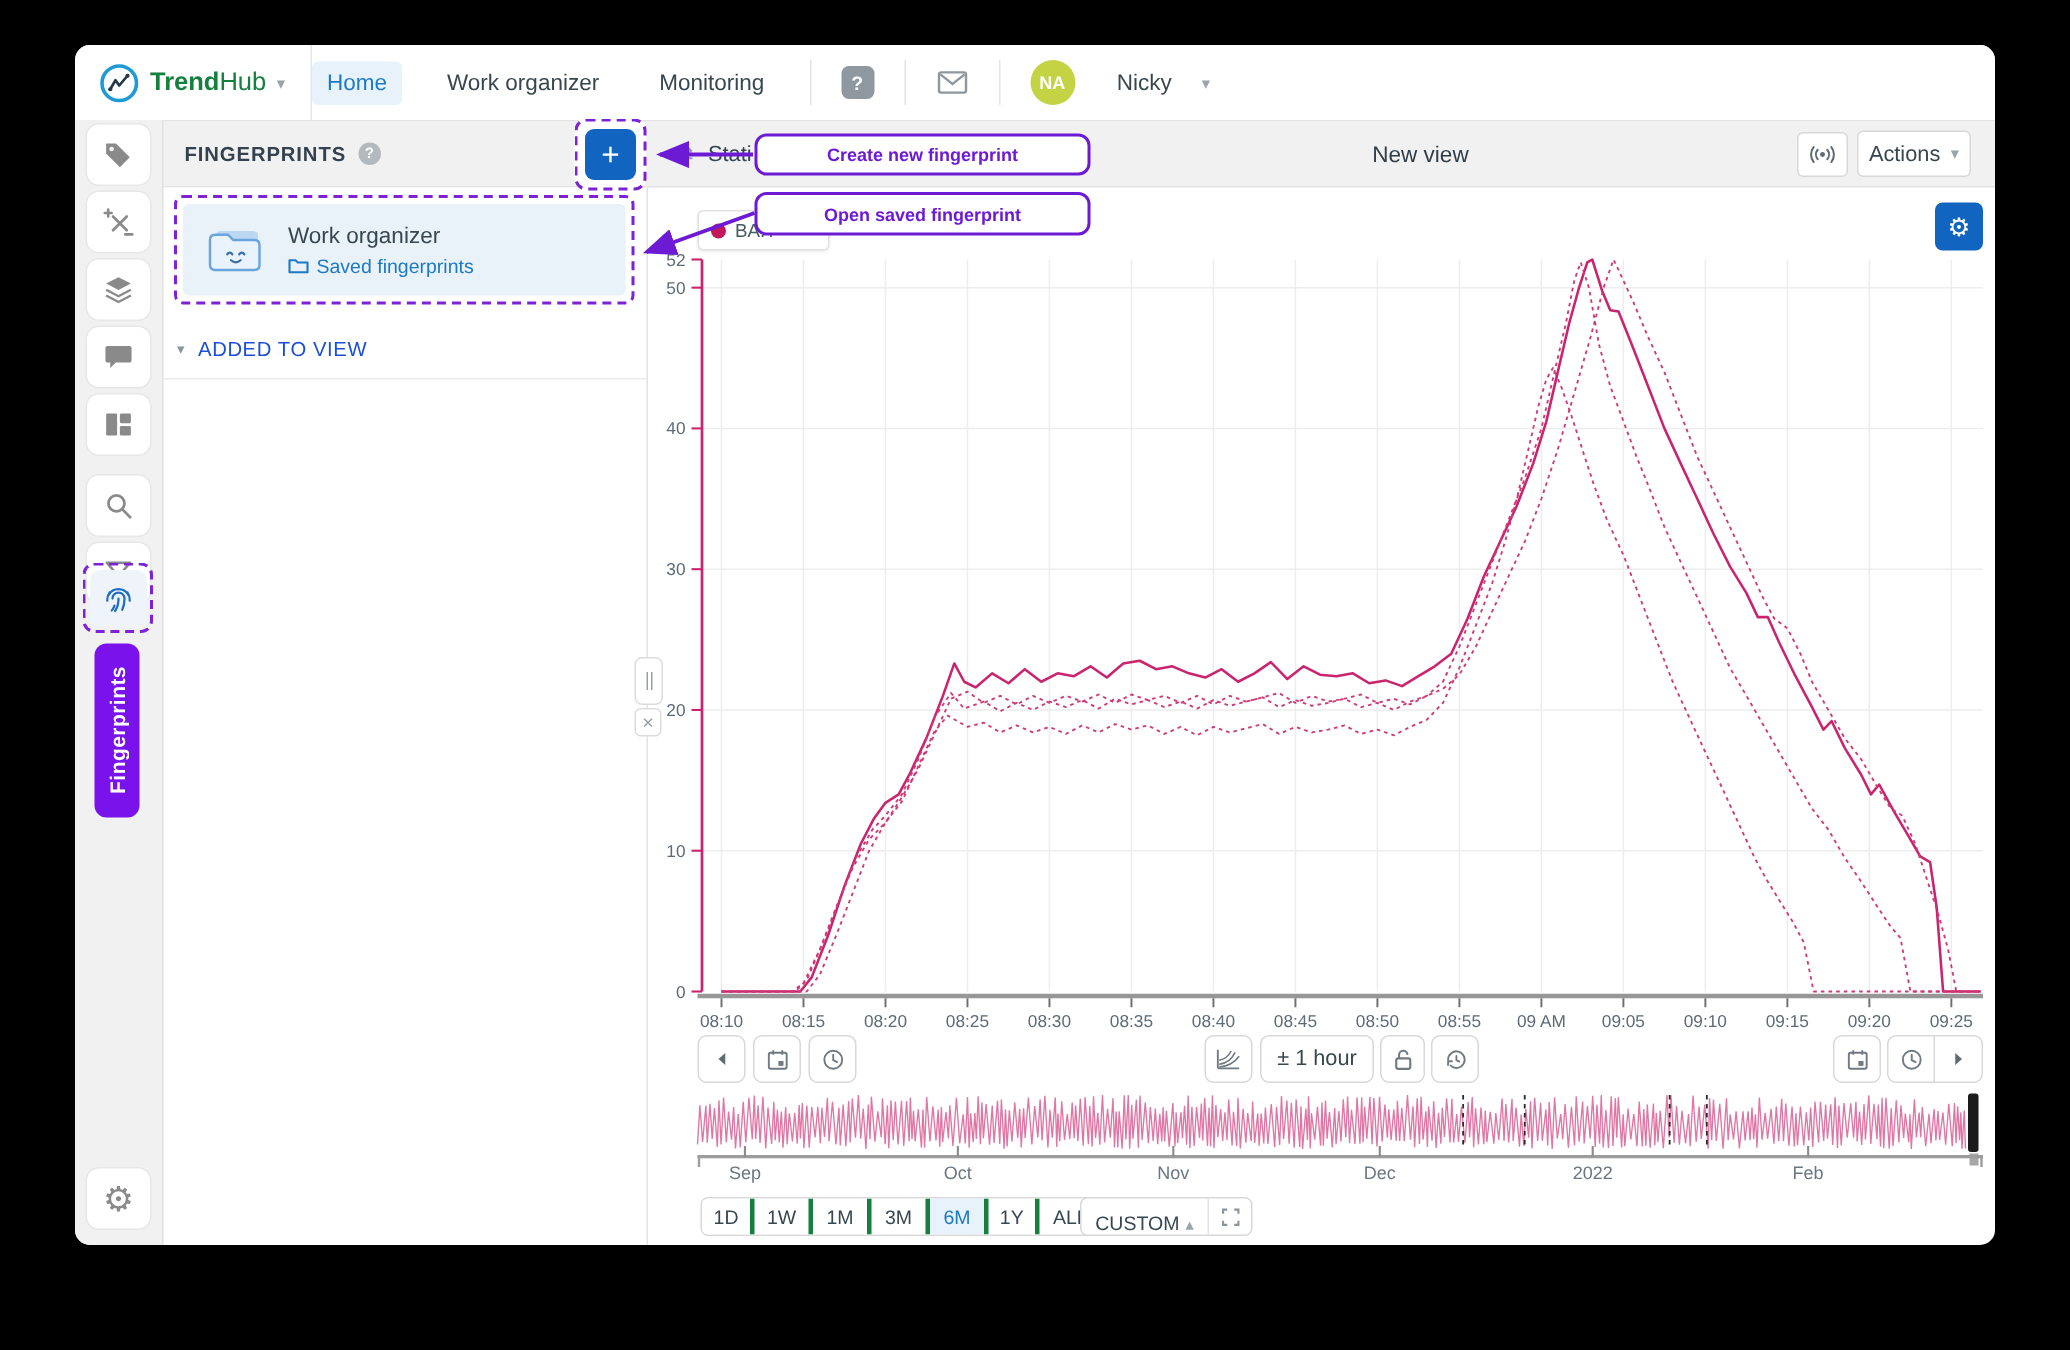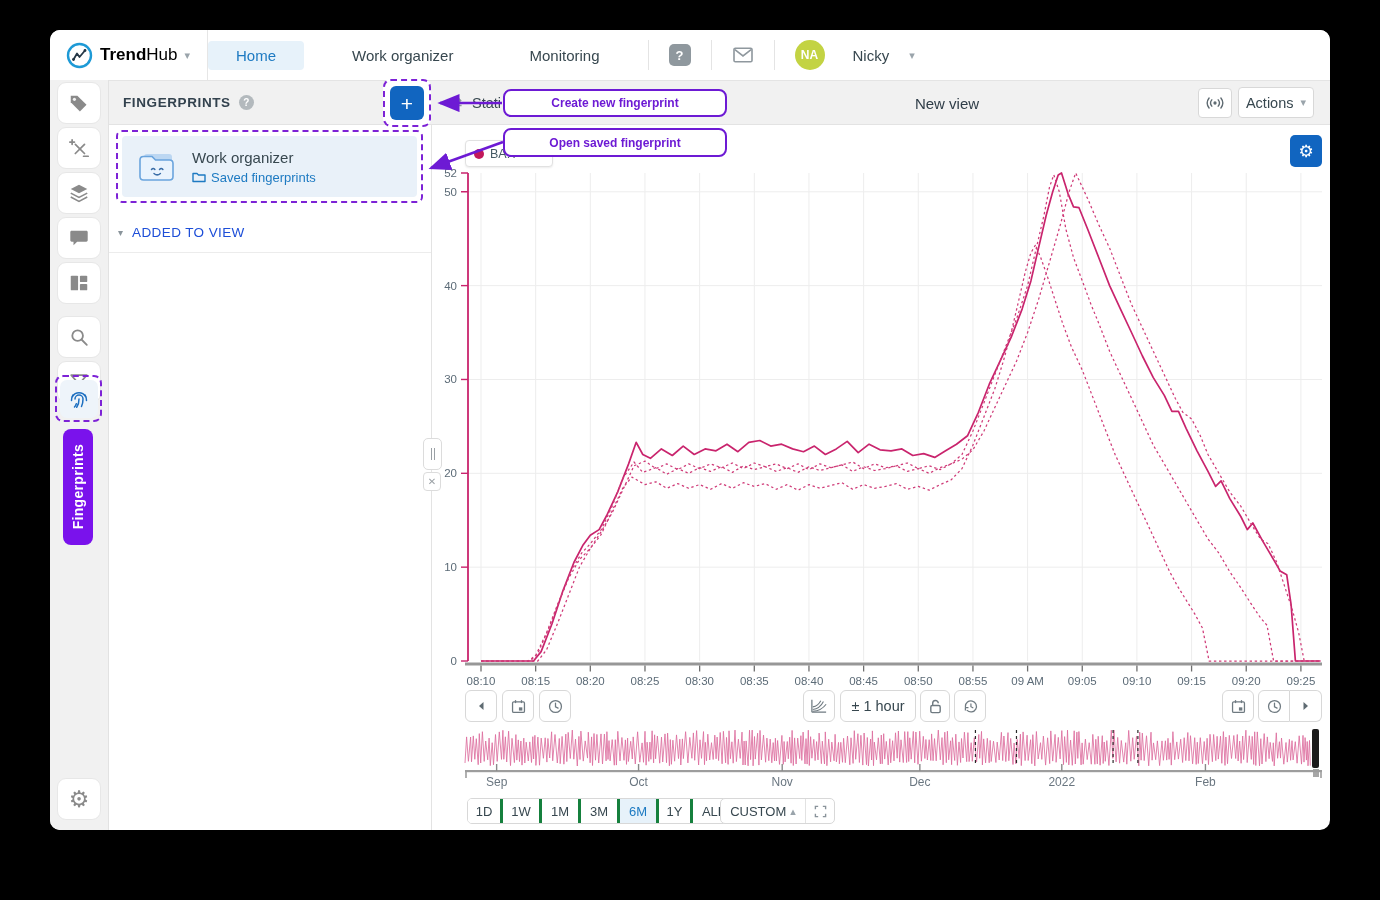--- a/index.html
+++ b/index.html
@@ -3,27 +3,27 @@
 <meta charset="utf-8">
 <style>
   html,body{margin:0;padding:0}
   body{width:1380px;height:900px;background:#000;font-family:"Liberation Sans",sans-serif;position:relative;overflow:hidden}
   #window{position:absolute;left:50px;top:30px;width:1280px;height:800px;background:#fff;border-radius:10px;overflow:hidden}
   svg text{font-family:"Liberation Sans",sans-serif}
 
   
   .topbar{position:absolute;left:0;top:0;width:1280px;height:50px;display:flex;align-items:center;border-bottom:1px solid #e4e4e4;background:#fff;z-index:10}
   .logo-sec{width:158px;height:100%;display:flex;align-items:center;gap:7px;padding-left:16px;box-sizing:border-box;border-right:1px solid #e6e6e6}
-  .brand{font-size:17px;color:#000000}
+  .brand{font-size:17px;color:#15803d}
   .brand b{font-weight:700}
   .caret{color:#9aa4ab;font-size:11px}
   .search-sec{flex:1;display:flex;align-items:center;gap:10px;padding-left:20px}
   .search-input{border:none;outline:none;font-size:15px;color:#1d7ac2;width:320px;font-family:"Liberation Sans",sans-serif;background:transparent}
   .nav-sec{display:flex;align-items:center;gap:20px;padding-right:16px}
-  .nav-item{font-size:15px;color:#37474f;padding:6px 28px;border-radius:4px;cursor:pointer;white-space:nowrap}
+  .nav-item{font-size:15px;color:#37474f;padding:6px 10px;border-radius:4px;cursor:pointer;white-space:nowrap}
   .nav-item.active{color:#1d7ac2;background:#e7f2fa}
   .vsep{width:1px;height:30px;background:#e4e4e4}
   .help-sq{width:22px;height:22px;border-radius:5px;background:#8f989e;color:#fff;font-weight:700;font-size:13px;display:flex;align-items:center;justify-content:center}
   .avatar{width:30px;height:30px;border-radius:50%;background:#c3d343;color:#fff;font-size:12px;font-weight:700;display:flex;align-items:center;justify-content:center}
   .uname{font-size:15px;color:#37474f;margin-left:8px}
 
   
   .rail{position:absolute;left:0;top:50px;width:58px;height:750px;background:#f1f1f1;border-right:1px solid #e2e2e2;z-index:10}
   .tile{position:absolute;left:7px;width:44px;height:42px;background:#fff;border:1px solid #e7e7e7;border-radius:9px;display:flex;align-items:center;justify-content:center;box-sizing:border-box}
   .fp-dash{position:absolute;left:5px;top:295px;width:47px;height:47px;border:2.5px dashed #7d22d6;border-radius:8px;box-sizing:border-box;display:flex;align-items:center;justify-content:center;z-index:48}
@@ -68,21 +68,21 @@
   
   .tbtn{position:absolute;top:660px;height:32px;background:#fff;border:1px solid #d8d8d8;border-radius:6px;display:flex;align-items:center;justify-content:center;color:#5f6b72;cursor:pointer;box-sizing:border-box;z-index:10}
   .hour-btn{font-size:14.5px;color:#37474f}
 
   
   .range-grp{position:absolute;left:417px;top:768px;height:26px;display:flex;border:1px solid #d8d8d8;border-radius:5px;overflow:hidden;background:#fff;z-index:10;box-sizing:border-box}
   .range-btn{height:100%;display:flex;align-items:center;justify-content:center;font-size:13px;color:#37474f;border-left:3px solid #15803d;cursor:pointer;background:#fff}
   .range-btn:first-child{border-left:none}
   .range-btn.active{background:#e7f2fa;color:#1d7ac2}
   .custom-grp{position:absolute;left:670px;top:768px;height:26px;display:flex;border:1px solid #d8d8d8;border-radius:5px;overflow:hidden;background:#fff;z-index:10;box-sizing:border-box}
-  .custom-btn{display:flex;align-items:center;justify-content:center;gap:4px;width:84px;font-size:13px;color:#37474f;cursor:pointer}
+  .custom-btn{display:flex;align-items:flex-end;justify-content:center;gap:4px;width:84px;font-size:13px;color:#37474f;cursor:pointer}
   .expand-btn{width:28px;border-left:1px solid #e2e2e2;display:flex;align-items:center;justify-content:center;cursor:pointer}
 
   
   #annot{position:absolute;left:0;top:0;z-index:50;pointer-events:none}
   .callout{position:absolute;border:2.5px solid #6d1ad4;border-radius:8px;background:#fff;display:flex;align-items:center;justify-content:center;font-size:12px;font-weight:700;color:#6d1ad4;z-index:51;box-sizing:border-box}
 </style>
 </head>
 <body>
 
 <div id="window">

